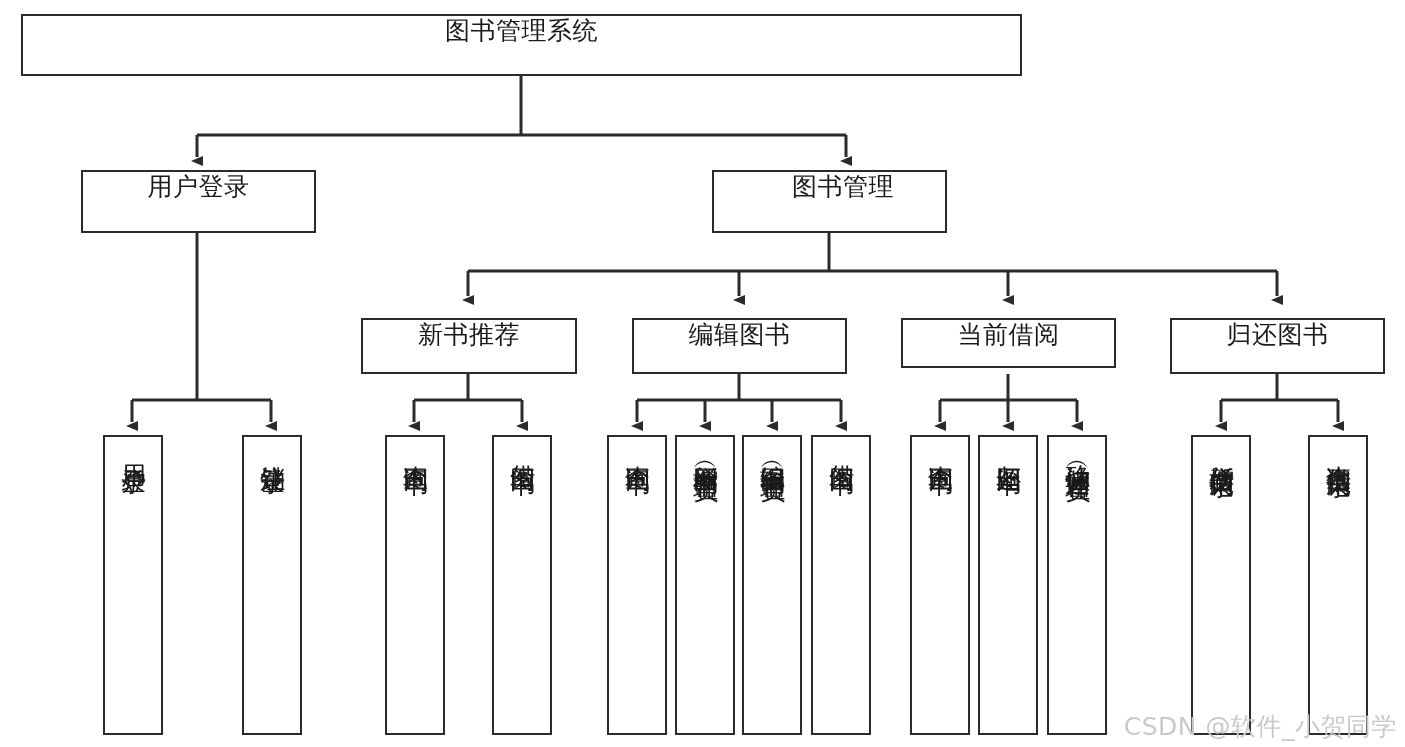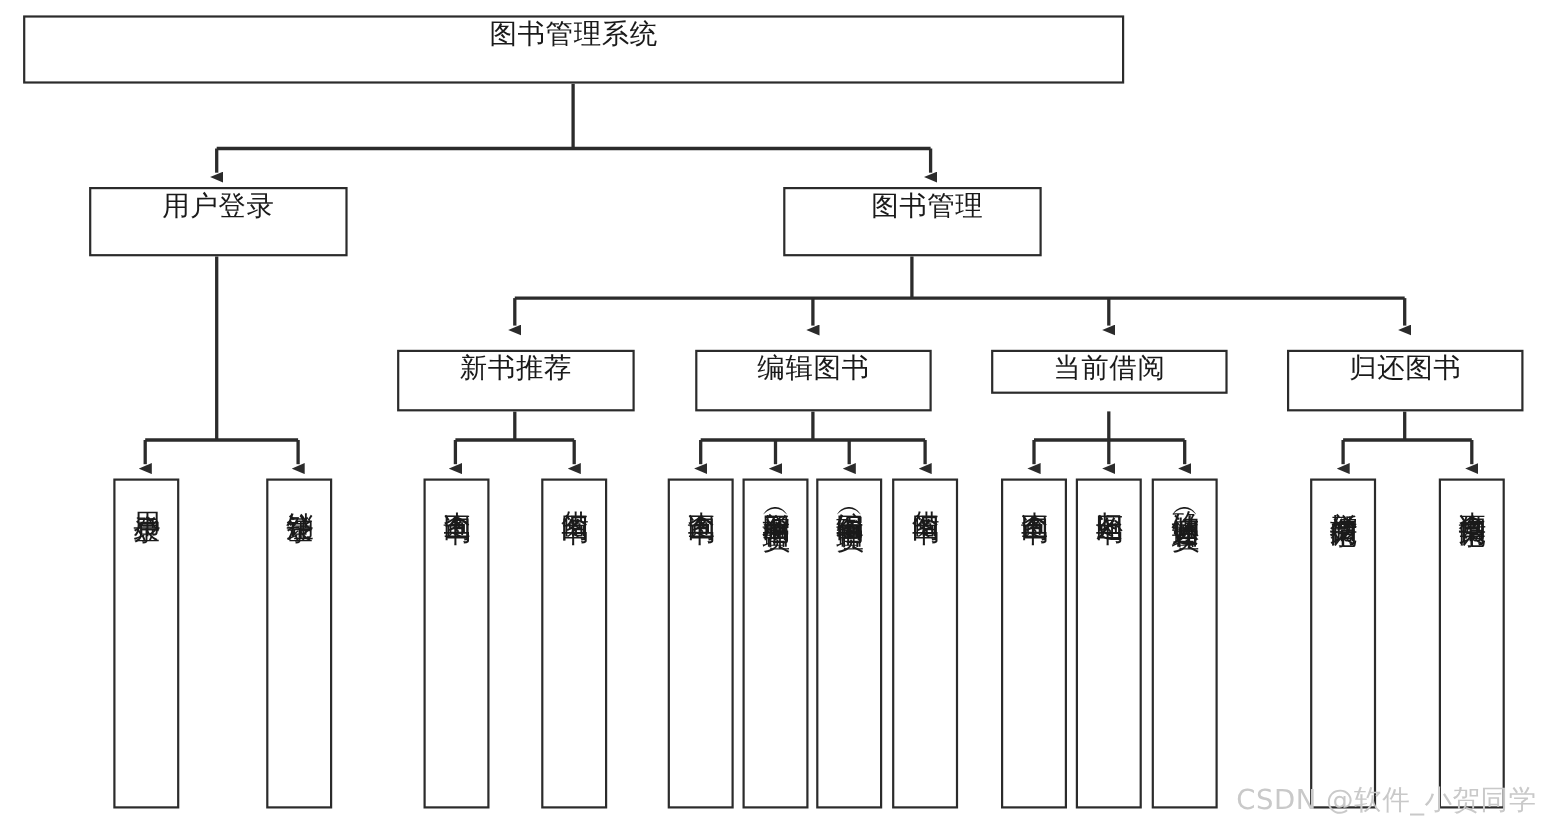--- a/index.html
+++ b/index.html
@@ -141,21 +141,21 @@
   </div>
 
   <div class="node horiz" style="left:361px; top:318px; width:216px; height:56px;">
     <span class="label">新书推荐</span>
   </div>
 
   <div class="node horiz" style="left:632px; top:318px; width:215px; height:56px;">
     <span class="label">编辑图书</span>
   </div>
 
-  <div class="node horiz" style="left:901px; top:318px; width:215px; height:40px;">
+  <div class="node horiz" style="left:901px; top:318px; width:215px; height:50px;">
     <span class="label">当前借阅</span>
   </div>
 
   <div class="node horiz" style="left:1170px; top:318px; width:215px; height:56px;">
     <span class="label">归还图书</span>
   </div>
 
   <div class="node vert" style="left:103px; top:435px; width:60px; height:300px;">
     <span class="label">用户登录</span>
   </div>

